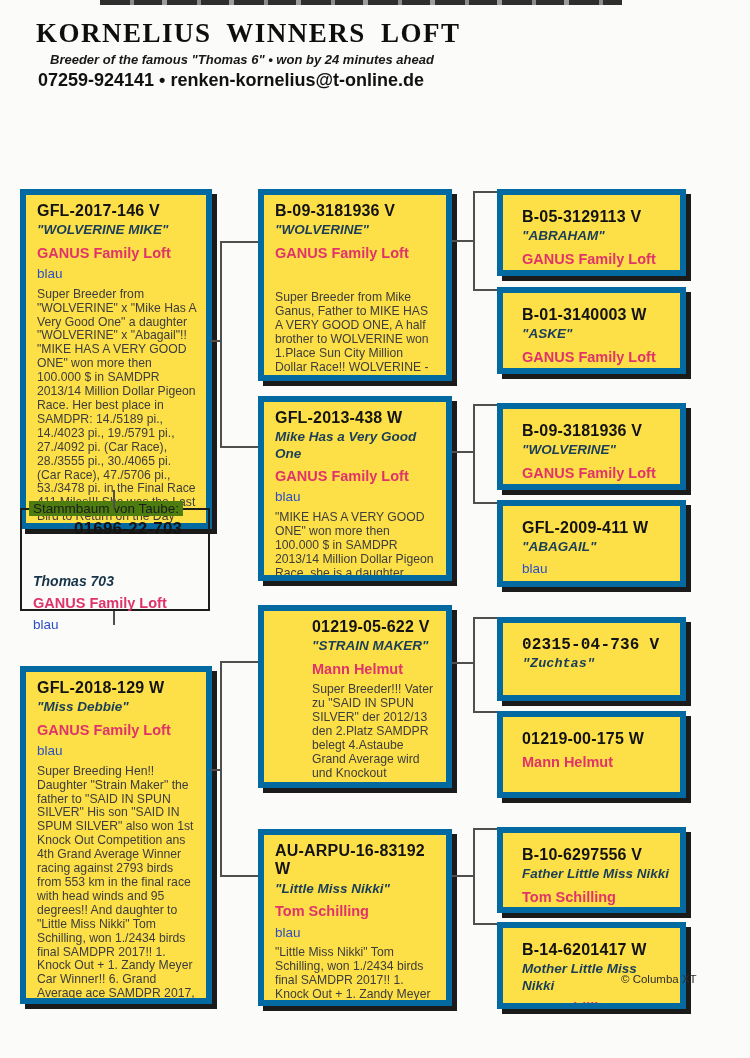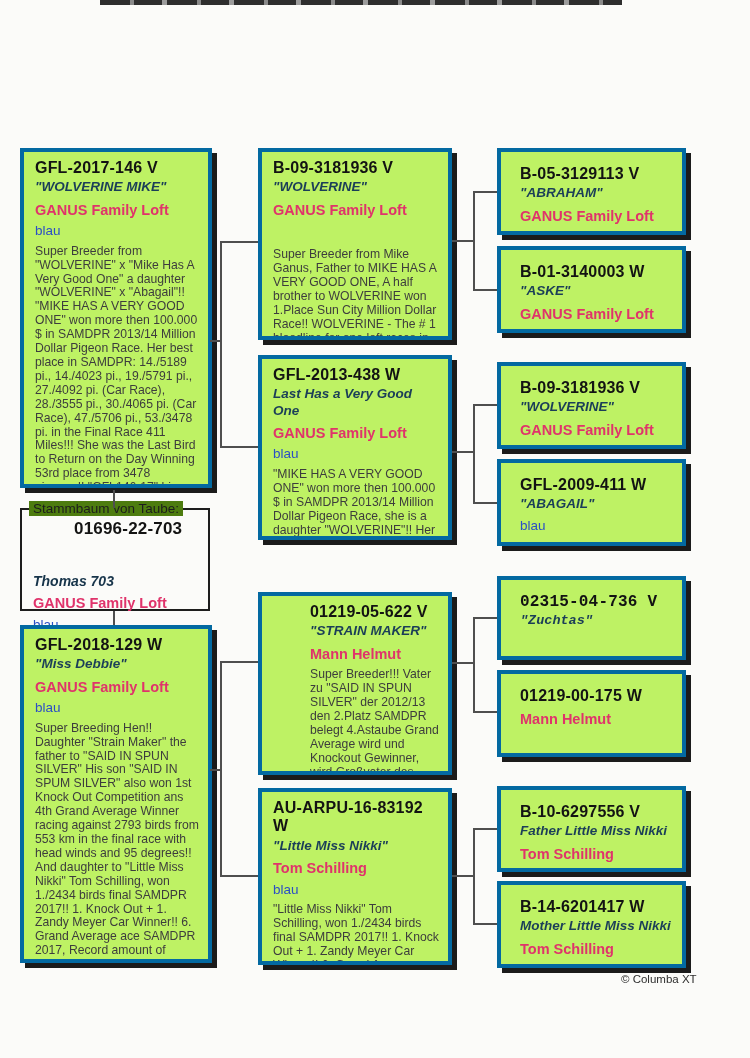--- a/index.html
+++ b/index.html
@@ -17,23 +17,23 @@
   .header .title{
     font-family:"Liberation Serif", serif; font-weight:bold; font-size:27px;
     letter-spacing:1.5px; word-spacing:7px; color:#0e0e0e;
   }
   .header .subtitle{
     font-size:13px; font-weight:bold; font-style:italic; margin:3px 0 0 14px; color:#181818;
   }
   .header .contact{ font-size:18px; font-weight:bold; margin:3px 0 0 2px; color:#111;}
 
   .pbox{
-    position:absolute; box-sizing:border-box; background:#bef264;
-    border:4px solid #0369a1; box-shadow:5px 5px 0 #1b1b1b;
-    padding:7px 9px 5px 11px; overflow:hidden;
+    position:absolute; box-sizing:border-box; background:#fde047;
+    border:6px solid #0369a1; box-shadow:5px 5px 0 #1b1b1b;
+    padding:7px 9px 5px 11px; overflow:hidden;margin-top:41px;
   }
   .pbox.small{ padding:13px 10px 5px 19px; }
   .pid{ font-size:16px; font-weight:bold; color:#131313; letter-spacing:.2px; line-height:1.15;}
   .pname{ font-size:13.5px; font-weight:bold; font-style:italic; color:#1b3e58; margin-top:2px; line-height:1.2;}
   .ploft{ font-size:14.5px; font-weight:bold; color:#e0336b; margin-top:6px; line-height:1.15;}
   .pcolor{ font-size:13.5px; color:#2b4fc5; margin-top:5px; line-height:1.15;}
   .pbody{ font-size:12.2px; color:#3d3d3d; line-height:1.14; margin-top:6px;}
   .pbody.gap-lg{ margin-top:30px; }
   .pid:empty,.pname:empty,.ploft:empty,.pcolor:empty,.pbody:empty{display:none;}
 
@@ -60,20 +60,25 @@
   }
   .footer-line{ white-space:pre; }
 </style>
 </head>
 <body>
 
 <div class="page">
 
   <div class="top-strip"></div>
 
+  <div class="header">
+    <div class="title">KORNELIUS  WINNERS  LOFT</div>
+    <div class="subtitle">Breeder of the famous "Thomas 6" • won by 24 minutes ahead</div>
+    <div class="contact">07259-924141 • renken-kornelius@t-online.de</div>
+  </div>
 
   <div class="pbox" style="left:20px;top:148px;width:192px;height:340px;">
     <div class="pid">GFL-2017-146 V</div>
     <div class="pname">"WOLVERINE MIKE"</div>
     <div class="ploft">GANUS Family Loft</div>
     <div class="pcolor">blau</div>
     <div class="pbody">Super Breeder from "WOLVERINE" x "Mike Has A Very Good One" a daughter "WOLVERINE" x "Abagail"!! "MIKE HAS A VERY GOOD ONE" won more then 100.000 $ in SAMDPR 2013/14 Million Dollar Pigeon Race. Her best place in SAMDPR: 14./5189 pi., 14./4023 pi., 19./5791 pi., 27./4092 pi. (Car Race), 28./3555 pi., 30./4065 pi. (Car Race), 47./5706 pi., 53./3478 pi. in the Final Race 411 Miles!!! She was the Last Bird to Return on the Day Winning 53rd place from 3478 pigeons!! "GFL146-17" his brother "GFL567-15" is the father to "VL 4-20" 1st Hoosier 2020, 350 miles winner of $175,000</div>
   </div>
 
   <div class="subject-box">
@@ -94,27 +99,27 @@
 
   <div class="pbox" style="left:258px;top:148px;width:194px;height:192px;">
     <div class="pid">B-09-3181936 V</div>
     <div class="pname">"WOLVERINE"</div>
     <div class="ploft">GANUS Family Loft</div>
     <div class="pbody gap-lg">Super Breeder from Mike Ganus, Father to MIKE HAS A VERY GOOD ONE, A half brother to WOLVERINE won 1.Place Sun City Million Dollar Race!!  WOLVERINE - The # 1 bloodline for one loft races in the world!  Over $1,000,000 USD in winnings...</div>
   </div>
 
   <div class="pbox" style="left:258px;top:355px;width:194px;height:185px;">
     <div class="pid">GFL-2013-438 W</div>
-    <div class="pname">Last Has a Very Good One</div>
+    <div class="pname">Mike Has a Very Good One</div>
     <div class="ploft">GANUS Family Loft</div>
     <div class="pcolor">blau</div>
     <div class="pbody">"MIKE HAS A VERY GOOD ONE" won more then 100.000 $ in SAMDPR 2013/14 Million Dollar Pigeon Race, she is a daughter "WOLVERINE"!! Her best place in SAMDPR: 14./5189 pi., 14./4023 pi., 19./5791 pi., 27./4092 pi. (Car Race), 28./3555 pi., 30./4065 pi.</div>
   </div>
 
-  <div class="pbox" style="left:258px;top:592px;width:194px;height:183px;padding-left:48px;">
+  <div class="pbox" style="left:258px;top:564px;width:194px;height:183px;padding-left:48px;">
     <div class="pid">01219-05-622 V</div>
     <div class="pname">"STRAIN MAKER"</div>
     <div class="ploft">Mann Helmut</div>
     <div class="pbody">Super Breeder!!! Vater zu "SAID IN SPUN SILVER" der 2012/13 den 2.Platz SAMDPR belegt 4.Astaube Grand Average wird und Knockout Gewinner, wird Großvater des Gewinners SAMDPR 2015!!! bei Ganus Loft.  Father: Knockout Winner - MDPR. His son</div>
   </div>
 
   <div class="pbox" style="left:258px;top:788px;width:194px;height:177px;">
     <div class="pid">AU-ARPU-16-83192 W</div>
     <div class="pname">"Little Miss Nikki"</div>
     <div class="ploft">Tom Schilling</div>

